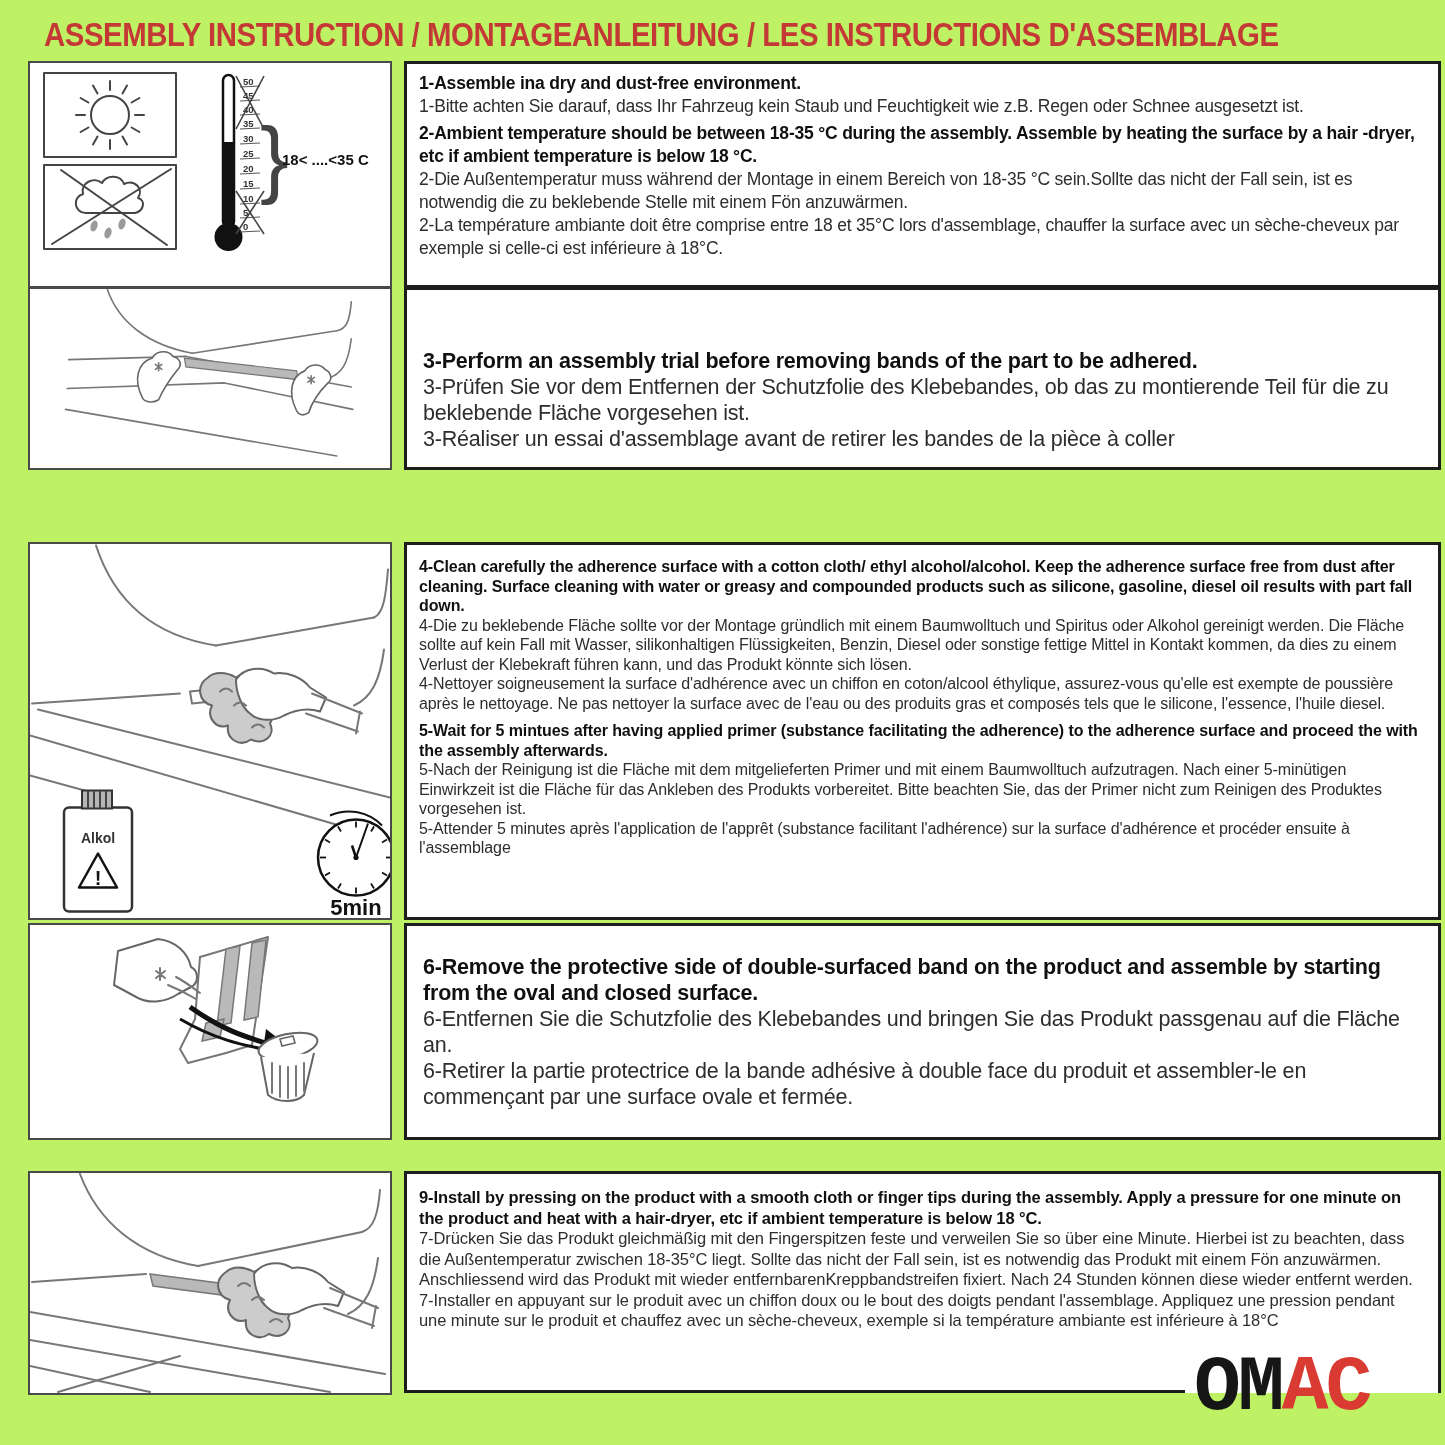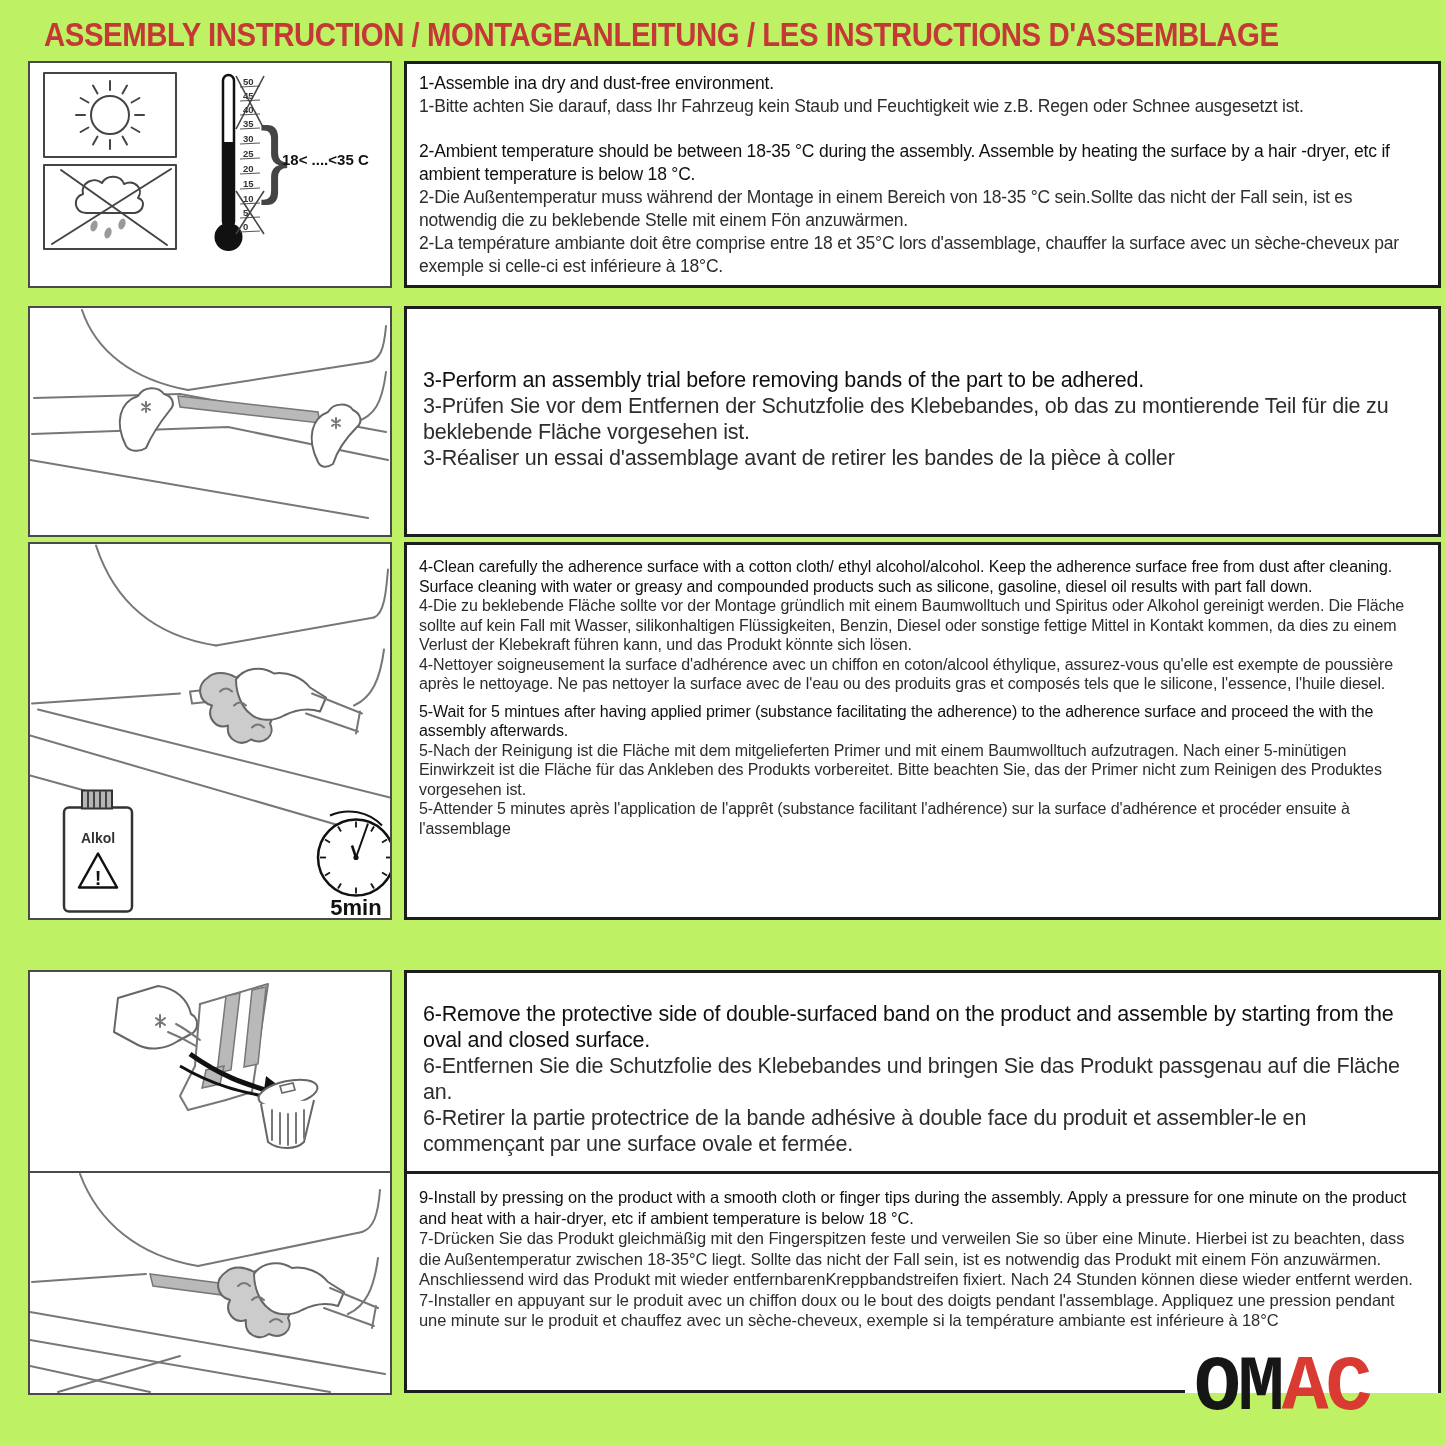--- a/index.html
+++ b/index.html
@@ -6,32 +6,32 @@
   html,body{background:#ffffff}
   .page{position:relative;width:1445px;height:1445px;background:#bef264;
         font-family:"Liberation Sans",sans-serif;overflow:hidden}
   .title{position:absolute;left:44px;top:16px;font-size:33px;font-weight:700;
          color:#c43935;white-space:nowrap;letter-spacing:-.5px;
          transform:scaleX(.89);transform-origin:left center}
   .ibox{position:absolute;left:28px;width:364px;border:2px solid #4a4a4a;background:#fff}
   .tbox{position:absolute;left:404px;width:1037px;border:3px solid #1d1d1d;background:#fff;
         padding:8px 16px 0 12px;color:#2d2d2d}
   .r1{top:61px;height:227px}
-  .r2{top:306px;height:231px}
+  .r2{top:287px;height:183px}
   .r3{top:542px;height:378px}
-  .r4{top:970px;height:217px}
+  .r4{top:923px;height:217px}
   .r5{top:1171px;height:224px}
   .tbox.r5{height:222px;border-bottom:none}
   .t1{font-size:17.5px;line-height:23px;letter-spacing:-.2px}
   .t2{font-size:21.5px;line-height:26px;padding-top:58px;padding-left:16px;letter-spacing:-.2px}
   .t3{font-size:16px;line-height:19.5px;padding-top:12px;letter-spacing:-.1px}
   .t4{font-size:21.5px;line-height:26px;padding-top:28px;padding-left:16px;letter-spacing:-.2px}
   .t5{font-size:16.5px;line-height:20.5px;padding-top:13px;letter-spacing:-.1px}
-  .en{font-weight:400;color:#101010}
-  .gap{margin-top:22px}
+  .en{font-weight:700;color:#101010}
+  .gap{margin-top:4px}
   .gap-s{margin-top:8px}
   .footer-rule{position:absolute;left:406px;top:1390px;width:779px;height:3px;background:#1c1c1c}
   .logo{position:absolute;left:1194px;top:1349px;font-family:Liberation Mono, monospace;
         font-weight:700;font-size:78px;letter-spacing:-3px;line-height:1;white-space:nowrap}
   .logo .b{color:#161616}
   .logo .r{color:#d93a31}
   svg{display:block;width:100%;height:100%}
   .ln{fill:none;stroke:#777;stroke-width:2;stroke-linecap:round;stroke-linejoin:round}
   .lnd{fill:none;stroke:#444;stroke-width:2;stroke-linecap:round;stroke-linejoin:round}
   .hand{fill:#fff;stroke:#666;stroke-width:2;stroke-linejoin:round}

